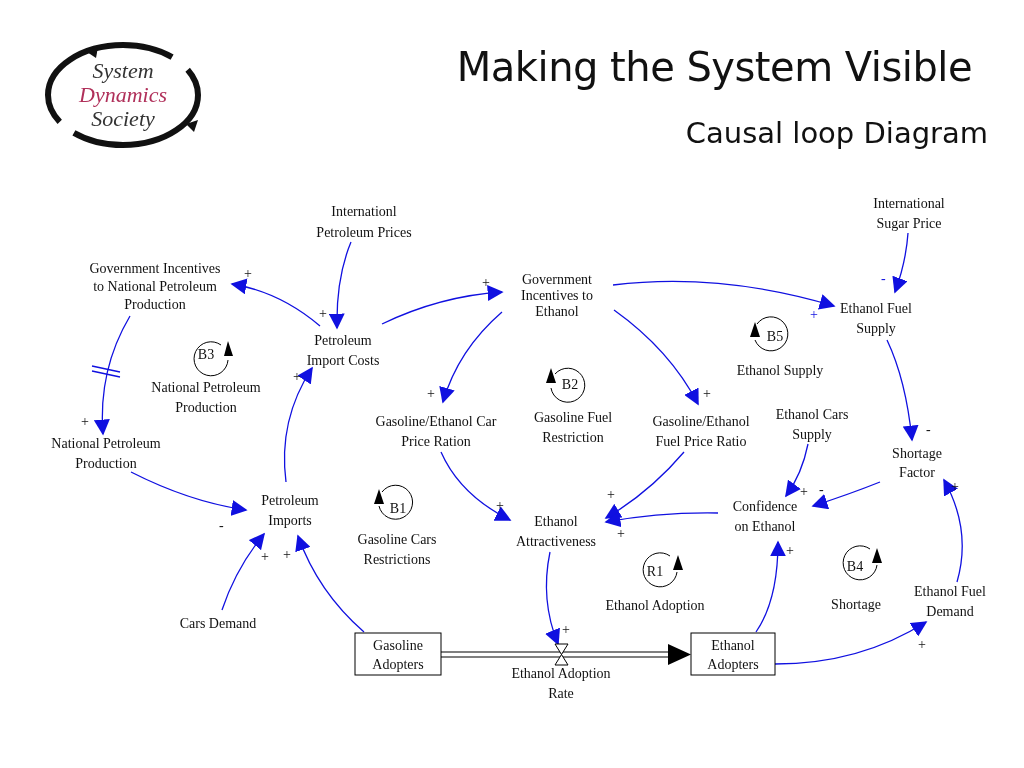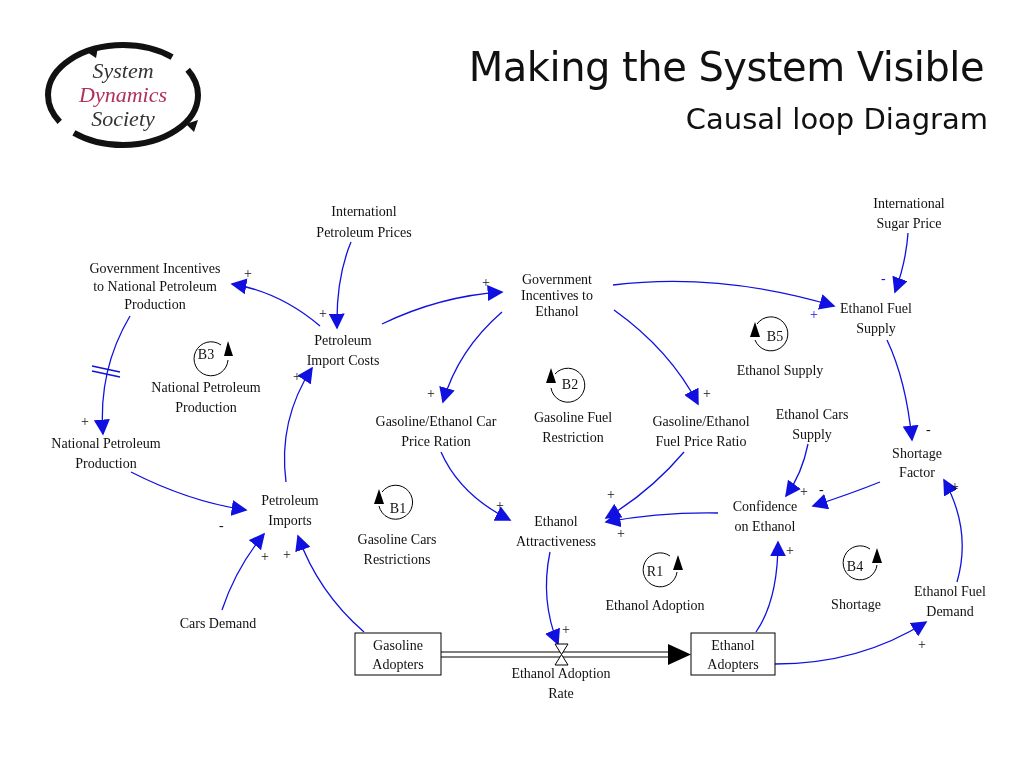--- a/index.html
+++ b/index.html
@@ -1,18 +1,18 @@
 <!DOCTYPE html>
 <html><head>
 <meta charset="utf-8">
 <style>
   html, body { margin: 0; padding: 0; background: #ffffff; }
   body { width: 1024px; height: 768px; position: relative; overflow: hidden; font-family: "Liberation Serif", serif; }
-  .title { position: absolute; right: 40px; top: 44px; font-family: "DejaVu Sans", sans-serif; font-size: 40px; color: #111; text-align: right; letter-spacing: -0.5px; }
-  .subtitle { position: absolute; right: 36px; top: 102px; font-family: "DejaVu Sans", sans-serif; font-size: 29px; color: #111; text-align: right; }
+  .title { position: absolute; right: 52px; top: 44px; font-family: "DejaVu Sans", sans-serif; font-size: 40px; color: #111; text-align: right; letter-spacing: -0.5px; }
+  .subtitle { position: absolute; right: 36px; top: 116px; font-family: "DejaVu Sans", sans-serif; font-size: 29px; color: #111; text-align: right; }
   #diagram { position: absolute; left: 0; top: 0; }
   .node-text { font-family: "Liberation Serif", serif; font-size: 14px; fill: #111; }
   .sign { font-family: "Liberation Serif", serif; font-size: 14px; fill: #111; }
   .sign.blue { fill: #1010e0; }
   .loop-label { font-family: "Liberation Serif", serif; font-size: 14px; fill: #111; }
   .loop-id { font-family: "Liberation Serif", serif; font-size: 14px; fill: #111; }
   .logo-text { font-family: "Liberation Serif", serif; font-style: italic; font-size: 22px; }
 </style>
 </head>
 <body>

